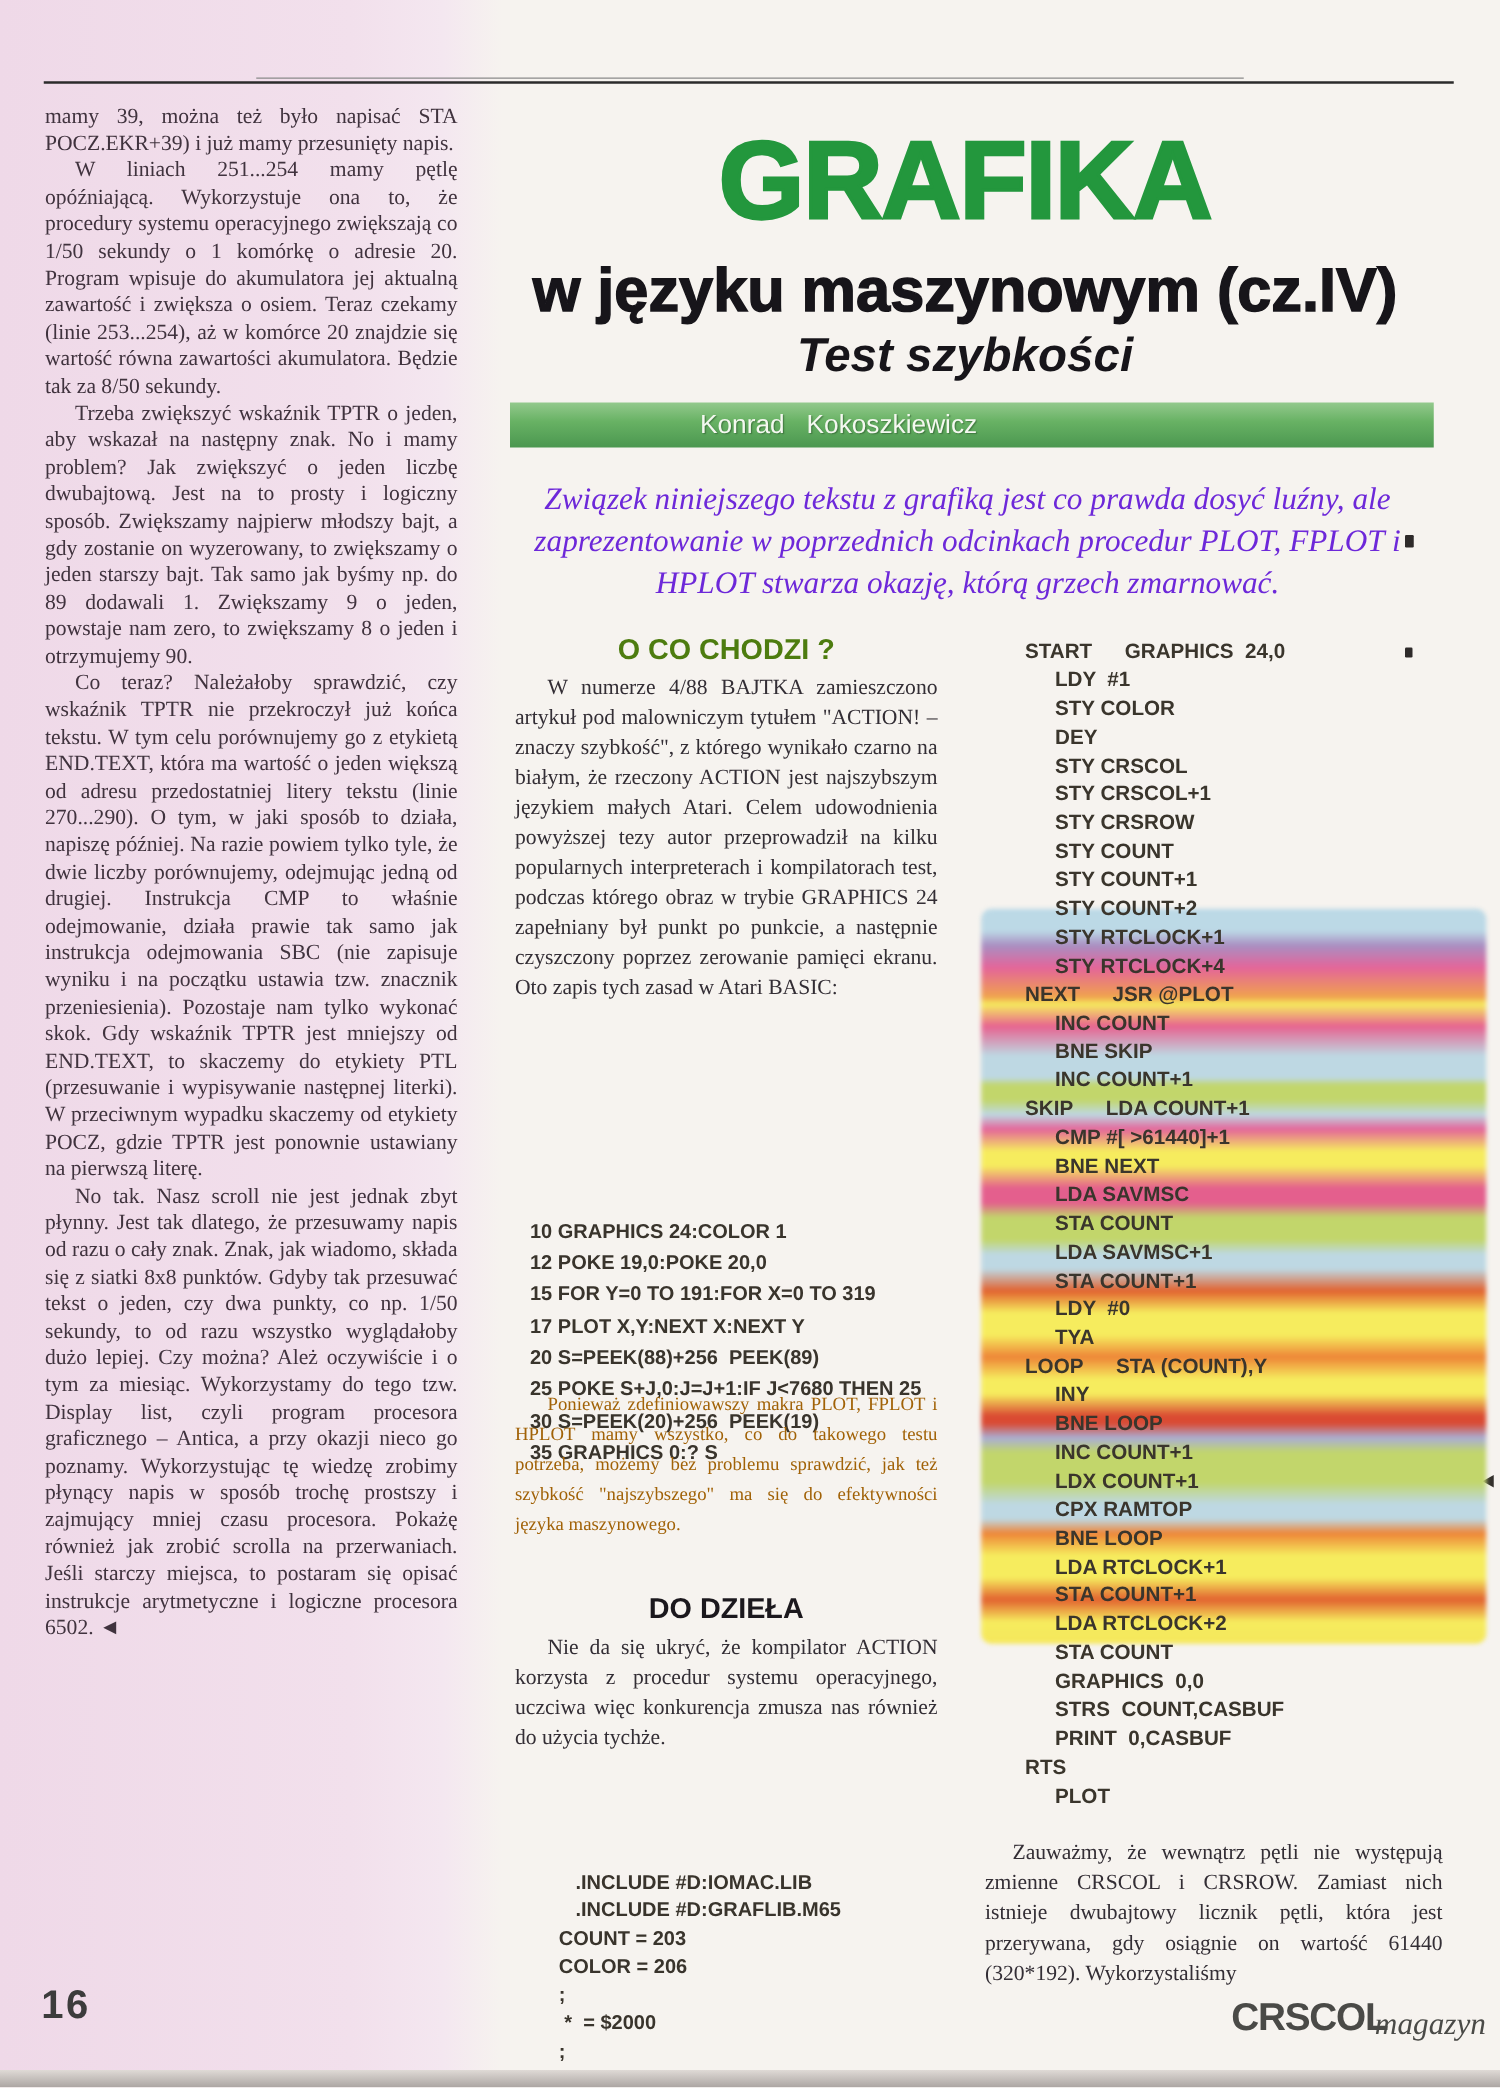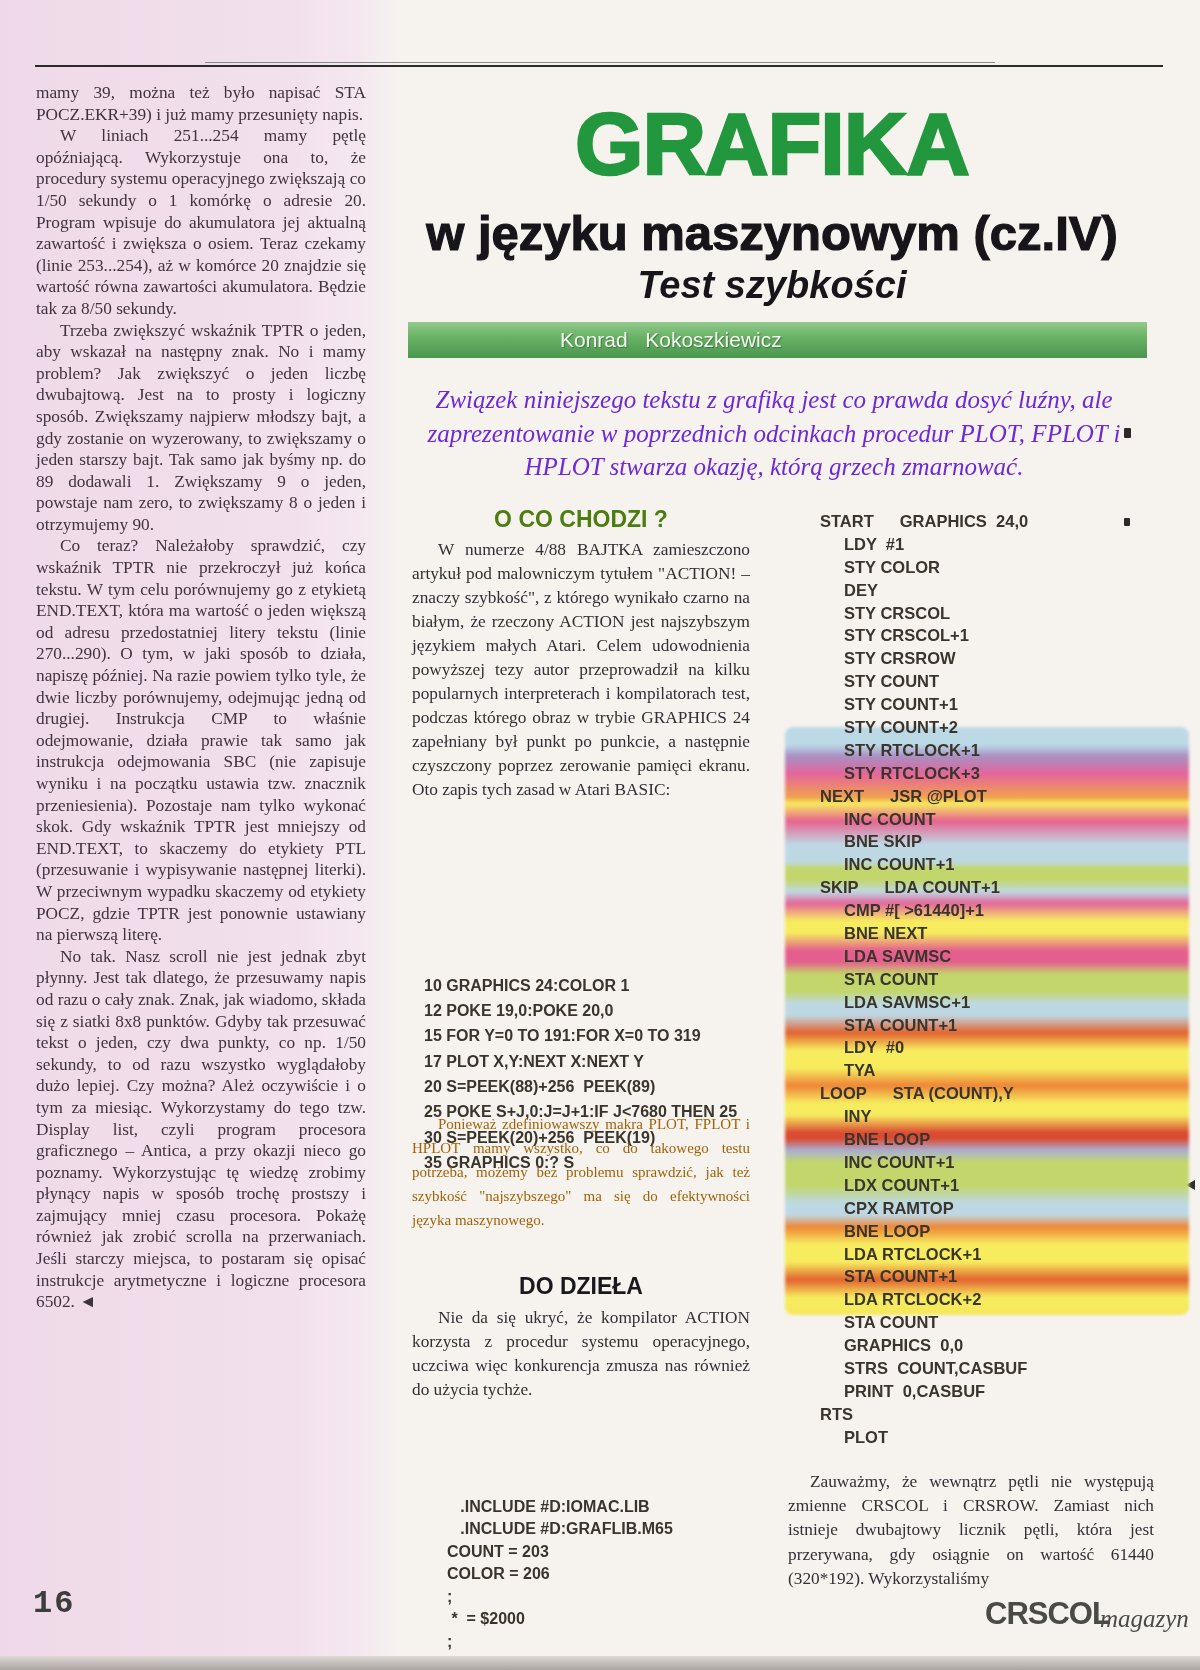--- a/index.html
+++ b/index.html
@@ -74,21 +74,21 @@
       font-weight:bold;font-size:16.5px;color:#3a352c;}
   .asm-line{height:22.9px;line-height:22.9px;white-space:pre;}
   .asm-label{display:inline-block;min-width:24px;}
   .asm-label:not(:empty){margin-right:26px;text-align:right;}
 
   .outro{left:788px;top:1470px;width:366px;font-size:17.3px;line-height:24.2px;
       text-align:justify;color:#332e35;}
   .outro p{text-indent:22px;}
 
   
-  .page-number{left:33px;top:1585px;font-family:Liberation Mono, monospace;
+  .page-number{left:33px;top:1585px;font-family:Liberation Sans, sans-serif;
       font-weight:bold;font-size:32px;letter-spacing:2px;color:#3c3c3c;}
   .logo{left:985px;top:1596px;white-space:nowrap;}
   .logo .brand{font-family:"Liberation Sans",sans-serif;font-weight:bold;font-size:31px;
       letter-spacing:-1px;color:#4a4a47;}
   .logo .suffix{font-family:"Liberation Serif",serif;font-style:italic;font-size:25px;
       color:#4a4a47;margin-left:-10px;position:relative;top:3px;}
 
   .speck{background:#2e2a2a;border-radius:1px;}
   .speck-1{left:1124px;top:428px;width:7px;height:10px;}
   .speck-2{left:1124px;top:518px;width:6px;height:8px;}
@@ -148,21 +148,21 @@
       <div class="asm-line"><span class="asm-label"></span><span class="asm-code">LDY  #1</span></div>
       <div class="asm-line"><span class="asm-label"></span><span class="asm-code">STY COLOR</span></div>
       <div class="asm-line"><span class="asm-label"></span><span class="asm-code">DEY</span></div>
       <div class="asm-line"><span class="asm-label"></span><span class="asm-code">STY CRSCOL</span></div>
       <div class="asm-line"><span class="asm-label"></span><span class="asm-code">STY CRSCOL+1</span></div>
       <div class="asm-line"><span class="asm-label"></span><span class="asm-code">STY CRSROW</span></div>
       <div class="asm-line"><span class="asm-label"></span><span class="asm-code">STY COUNT</span></div>
       <div class="asm-line"><span class="asm-label"></span><span class="asm-code">STY COUNT+1</span></div>
       <div class="asm-line"><span class="asm-label"></span><span class="asm-code">STY COUNT+2</span></div>
       <div class="asm-line"><span class="asm-label"></span><span class="asm-code">STY RTCLOCK+1</span></div>
-      <div class="asm-line"><span class="asm-label"></span><span class="asm-code">STY RTCLOCK+3</span></div>
+      <div class="asm-line"><span class="asm-label"></span><span class="asm-code">STY RTCLOCK+4</span></div>
       <div class="asm-line"><span class="asm-label">NEXT</span><span class="asm-code">JSR @PLOT</span></div>
       <div class="asm-line"><span class="asm-label"></span><span class="asm-code">INC COUNT</span></div>
       <div class="asm-line"><span class="asm-label"></span><span class="asm-code">BNE SKIP</span></div>
       <div class="asm-line"><span class="asm-label"></span><span class="asm-code">INC COUNT+1</span></div>
       <div class="asm-line"><span class="asm-label">SKIP</span><span class="asm-code">LDA COUNT+1</span></div>
       <div class="asm-line"><span class="asm-label"></span><span class="asm-code">CMP #[ &gt;61440]+1</span></div>
       <div class="asm-line"><span class="asm-label"></span><span class="asm-code">BNE NEXT</span></div>
       <div class="asm-line"><span class="asm-label"></span><span class="asm-code">LDA SAVMSC</span></div>
       <div class="asm-line"><span class="asm-label"></span><span class="asm-code">STA COUNT</span></div>
       <div class="asm-line"><span class="asm-label"></span><span class="asm-code">LDA SAVMSC+1</span></div>

